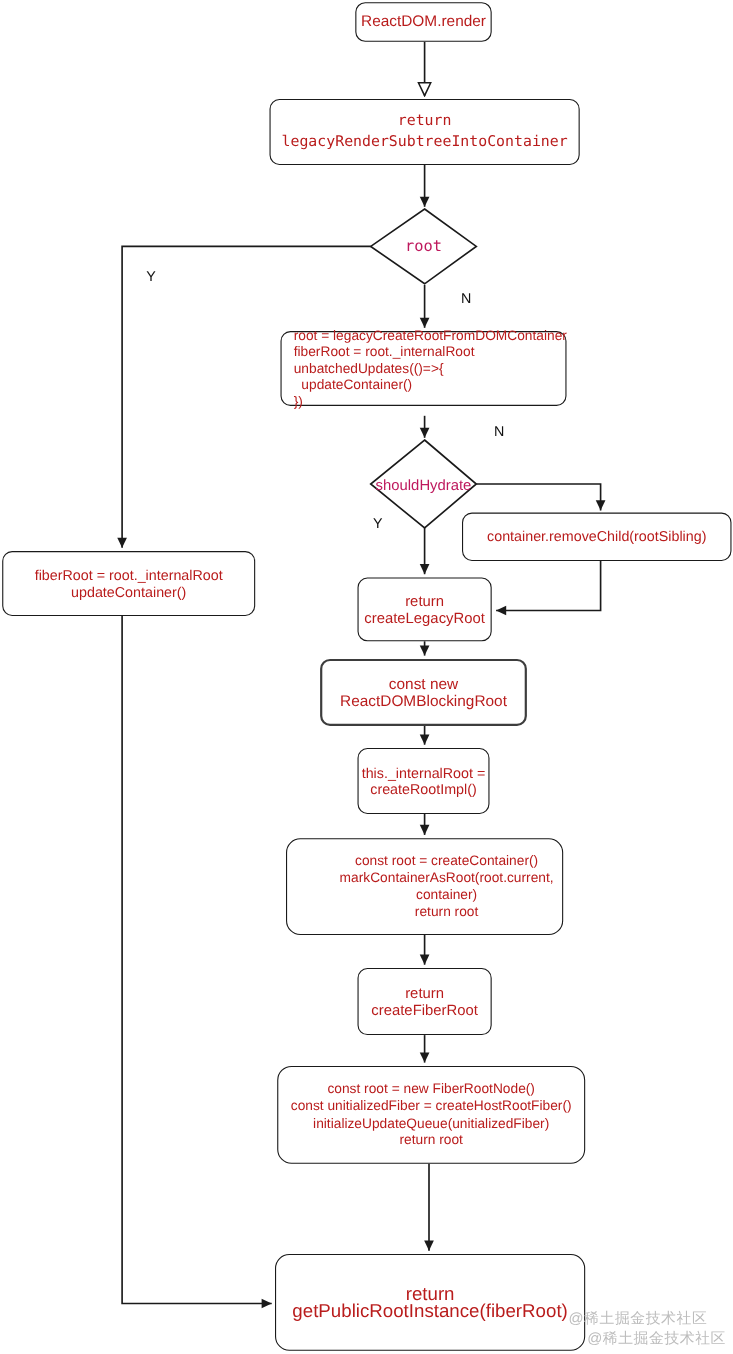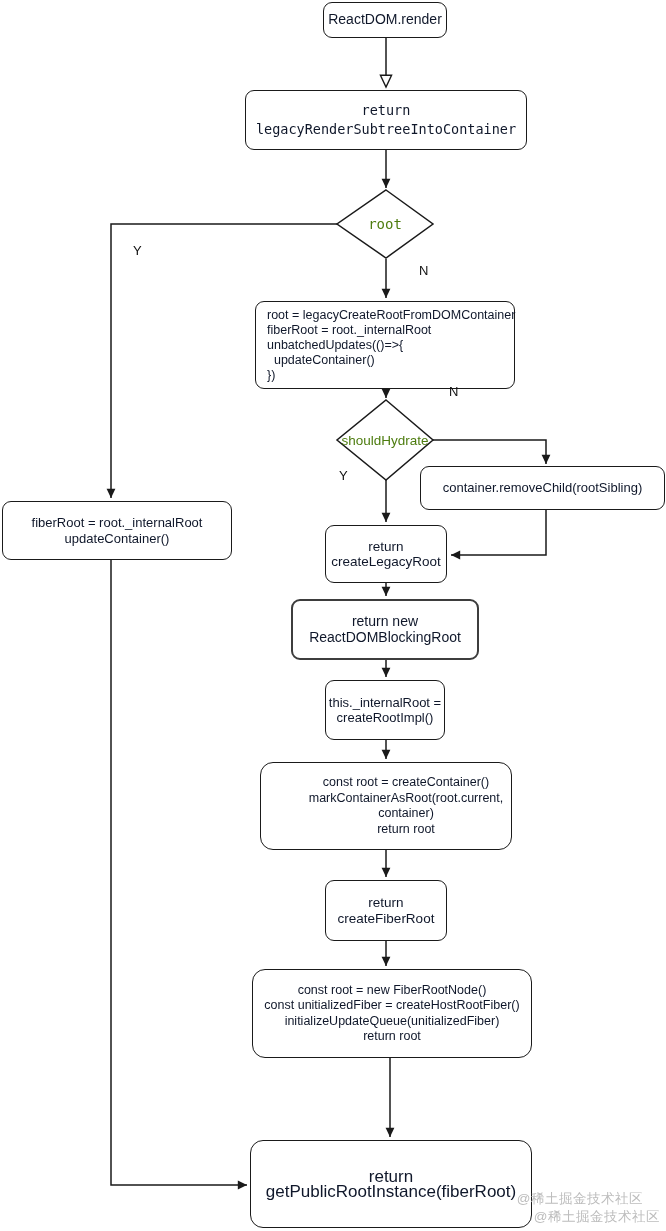--- a/index.html
+++ b/index.html
@@ -20,42 +20,42 @@
     background: #ffffff;
     border: 1.5px solid #1a1a1a;
     border-radius: 9px;
     display: flex;
     align-items: center;
     justify-content: center;
     text-align: center;
     white-space: pre-line;
     font-size: 13px;
     line-height: 15.5px;
-    color: #0f172a;
+    color: #b91c1c;
   }
   .node.big { border-radius: 13px; }
   .node.mono { font-family: "DejaVu Sans Mono", monospace; font-size: 13.5px; line-height: 19px; }
   .node.codeblock {
     justify-content: flex-start;
     text-align: left;
     white-space: pre;
     padding-left: 11px;
     font-size: 12.5px;
     line-height: 15px;
   }
   .node.thick { border-width: 2px; border-color: #3d3d3d; }
   .diamond-label {
     position: absolute;
     z-index: 2;
     display: flex;
     align-items: center;
     justify-content: center;
     text-align: right;
     font-size: 13.5px;
-    color: #4d7c0f;
+    color: #be185d;
   }
   .diamond-label.mono { font-family: "DejaVu Sans Mono", monospace; font-size: 14px; }
   .edge-label {
     position: absolute;
     z-index: 2;
     font-size: 13px;
     color: #111111;
   }
   .watermark {
     position: absolute;
@@ -104,34 +104,34 @@
     </g>
   </svg>
 
   <div class="node" style="left:323px; top:2px; width:124px; height:36px; font-size:14px;">ReactDOM.render</div>
 
   <div class="node mono" style="left:245px; top:90px; width:282px; height:60px;">return
 legacyRenderSubtreeIntoContainer</div>
 
   <div class="diamond-label mono" style="left:337px; top:191px; width:96px; height:66px;">root</div>
 
-  <div class="node codeblock" style="left:255px; top:301px; width:260px; height:88px;">root = legacyCreateRootFromDOMContainer
+  <div class="node codeblock" style="left:255px; top:301px; width:260px; height:68px;">root = legacyCreateRootFromDOMContainer
 fiberRoot = root._internalRoot
 unbatchedUpdates(()=&gt;{
   updateContainer()
 })</div>
 
   <div class="diamond-label" style="left:325px; top:426px; width:120px; height:28px;">shouldHydrate</div>
 
   <div class="node" style="left:420px; top:466px; width:245px; height:44px;">container.removeChild(rootSibling)</div>
 
   <div class="node" style="left:325px; top:525px; width:122px; height:58px; font-size:13.5px;">return
 createLegacyRoot</div>
 
-  <div class="node thick" style="left:291px; top:599px; width:188px; height:61px; font-size:14px;">return new
+  <div class="node thick" style="left:291px; top:599px; width:188px; height:61px; font-size:14px;">const new
 ReactDOMBlockingRoot</div>
 
   <div class="node" style="left:325px; top:680px; width:120px; height:60px;">this._internalRoot =
 createRootImpl()</div>
 
   <div class="node big" style="left:260px; top:762px; width:252px; height:88px; font-size:12.5px;padding-left:40px;">const root = createContainer()
 markContainerAsRoot(root.current, container)
 return root</div>
 
   <div class="node" style="left:325px; top:880px; width:122px; height:61px; font-size:13.5px;">return

